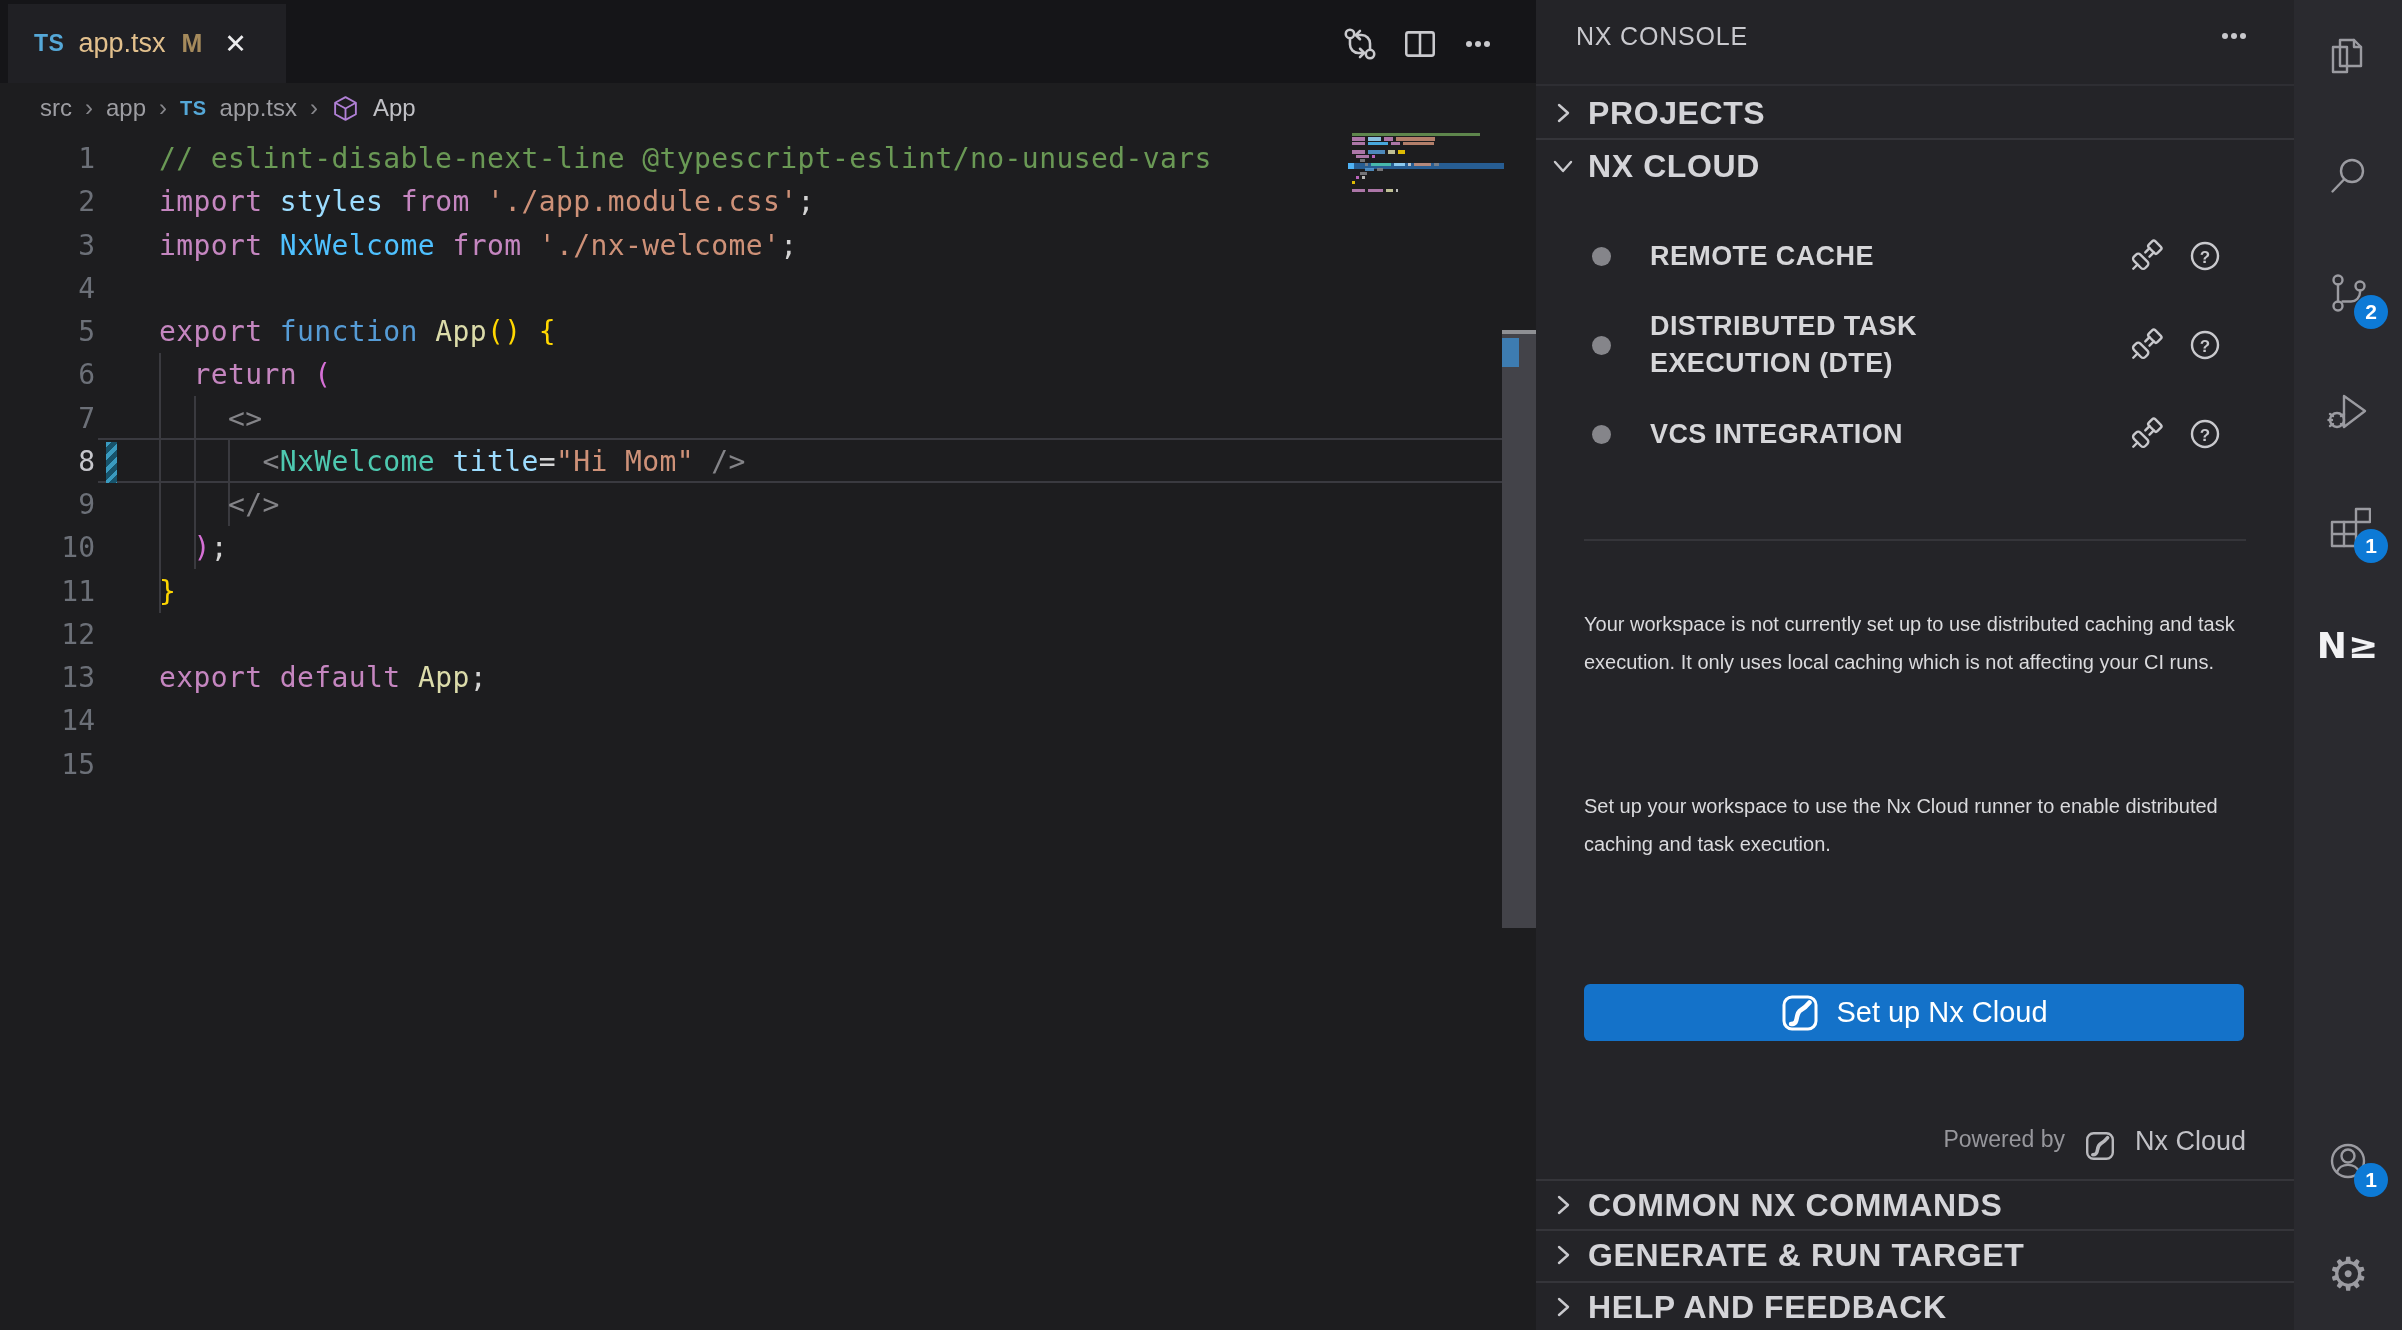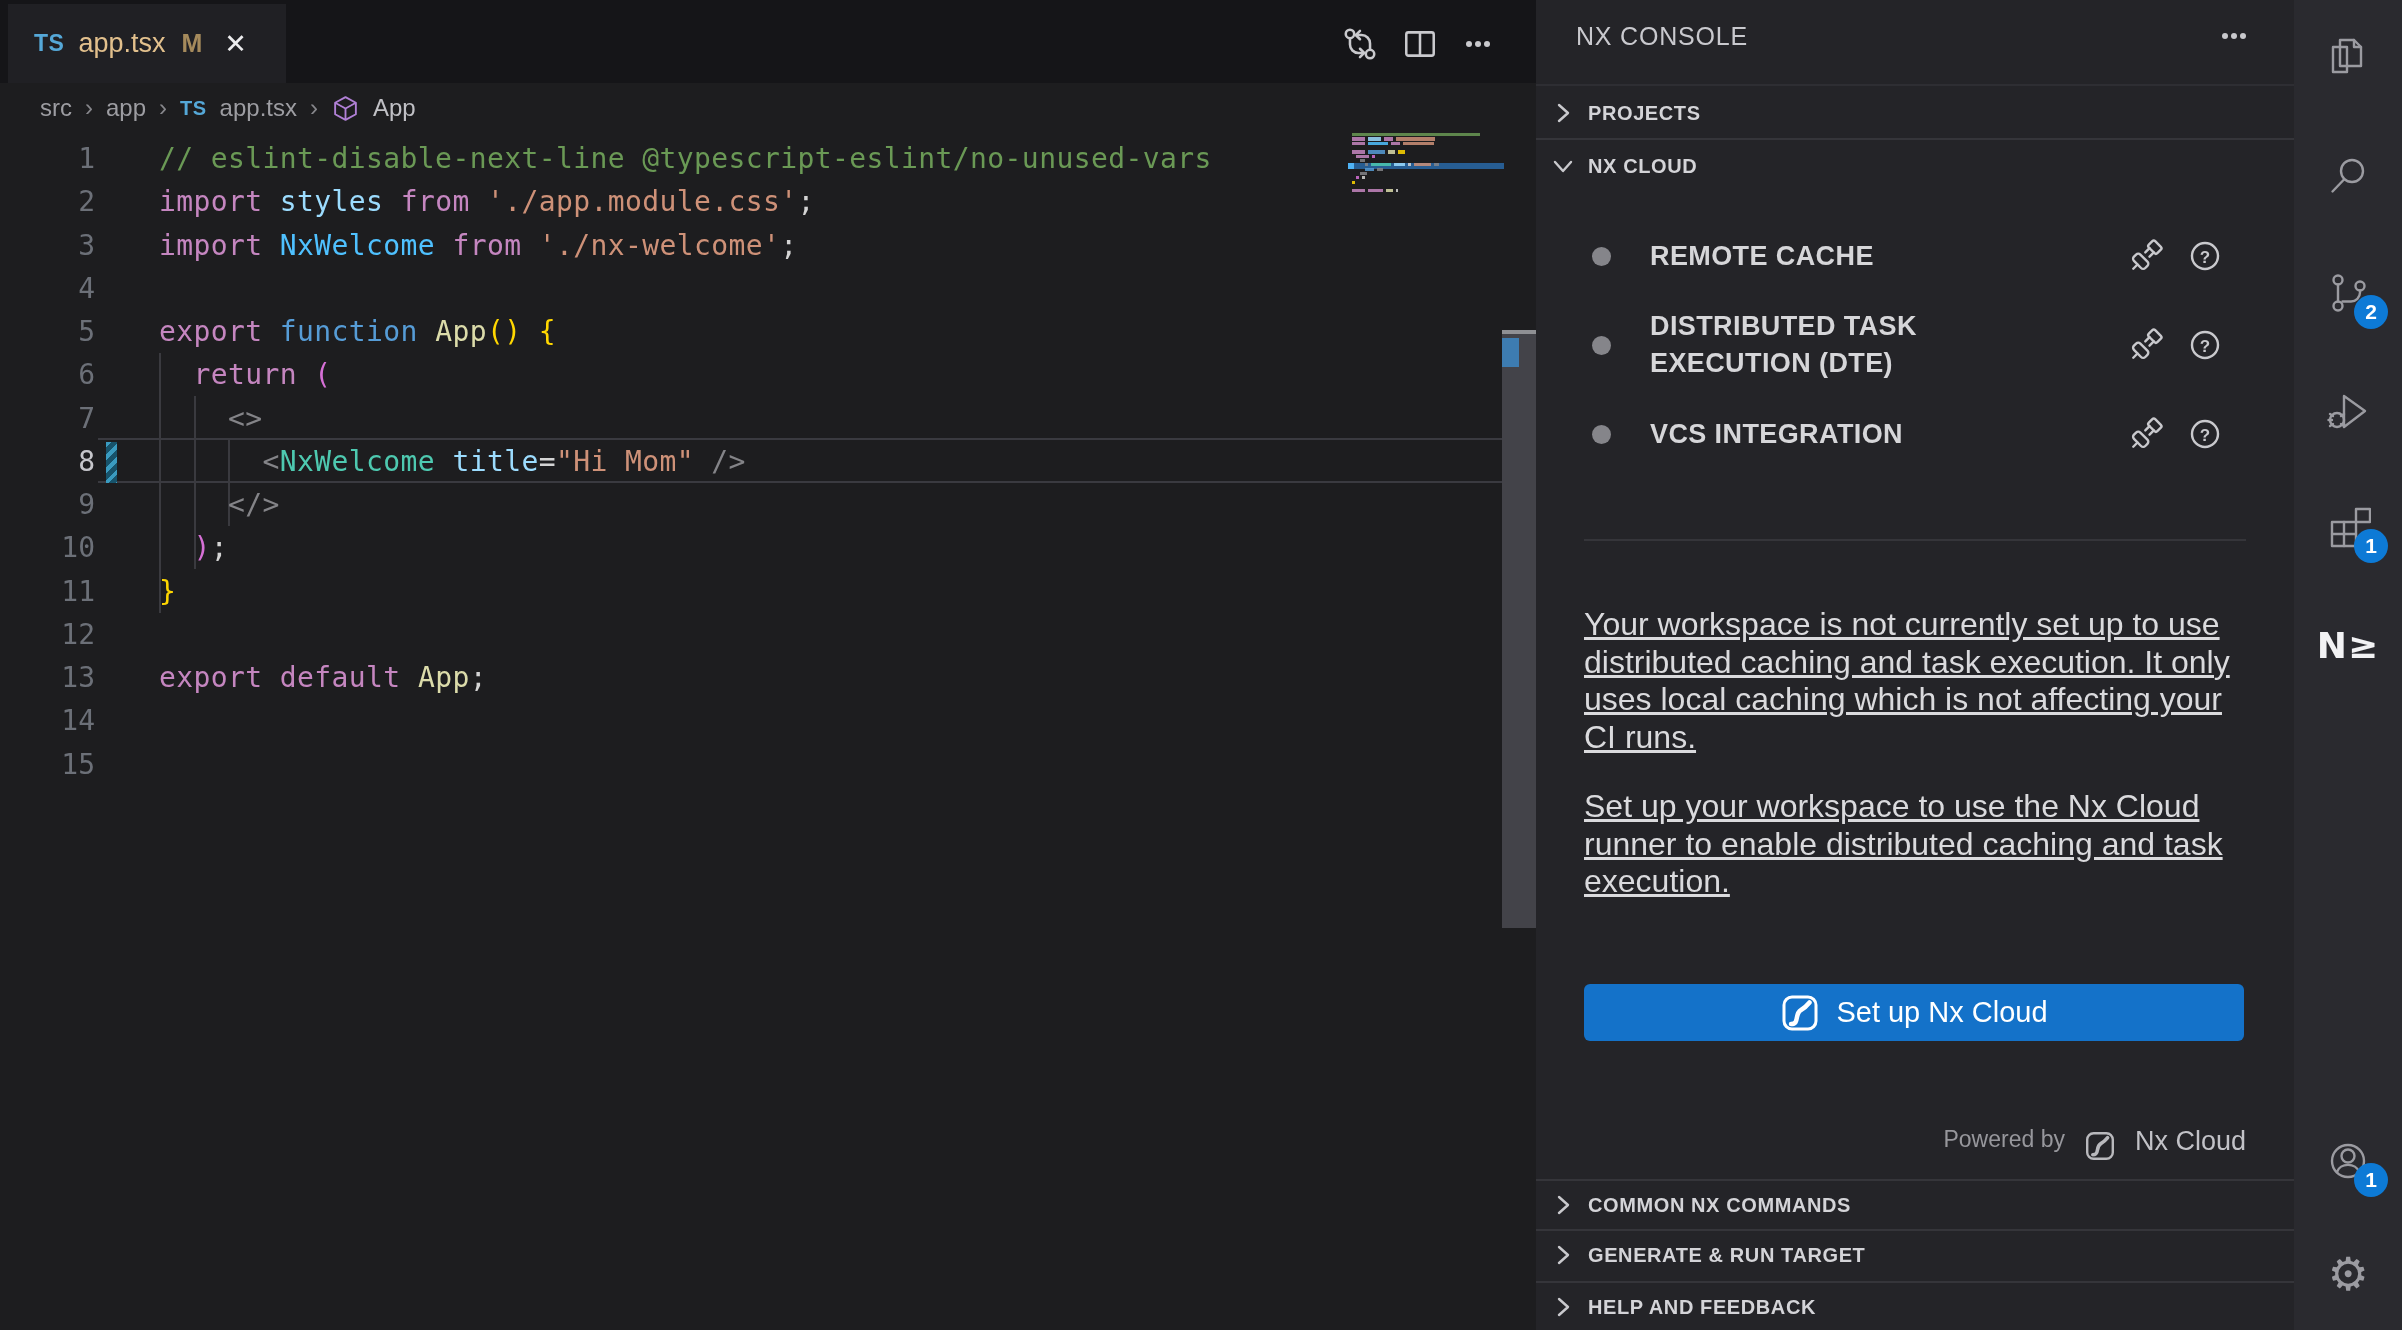--- a/index.html
+++ b/index.html
@@ -57,32 +57,32 @@
   #sb-thumb-top{left:1502px;top:330px;width:34px;height:4px;background:#8f9094;}
   #sb-mod{left:1502px;top:338px;width:17px;height:29px;background:#3d7cb1;}
 
   
   #sidebar{left:1536px;top:0;width:758px;height:1330px;background:#242428;}
   #sb-header{position:absolute;left:0;top:14px;width:758px;height:44px;display:flex;align-items:center;}
   #sb-title{margin-left:40px;color:#c9c9ce;font-size:25px;letter-spacing:.8px;}
   #sb-more{position:absolute;right:40px;top:0;height:44px;display:flex;align-items:center;}
   .sec-row{position:absolute;left:0;width:758px;display:flex;align-items:center;}
   .sec-chevron{position:absolute;left:14px;}
-  .sec-label{margin-left:52px;color:#d4d4d8;font-weight:700;font-size:20px;letter-spacing:.6px;}
+  .sec-label{margin-left:52px;color:#d4d4d8;font-weight:700;font-size:32px;letter-spacing:.6px;}
   .divider{position:absolute;left:0;width:758px;height:2px;background:#35353a;}
   .divider.inset{left:48px;width:662px;}
 
   .feat-row{position:absolute;left:0;width:758px;display:flex;align-items:center;}
   .feat-bullet{position:absolute;left:56px;width:19px;height:19px;border-radius:50%;background:#85858a;}
   .feat-label{position:absolute;left:114px;width:350px;color:#d6d6d9;font-weight:700;
     font-size:27px;line-height:37px;letter-spacing:.4px;}
   .feat-plug{position:absolute;left:588px;}
   .feat-help{position:absolute;left:652px;}
 
-  .sb-para{position:absolute;left:48px;width:668px;color:#dadadd;font-size:32px;line-height:37.5px;text-decoration:underline;}
+  .sb-para{position:absolute;left:48px;width:668px;color:#dadadd;font-size:20px;line-height:37.5px;}
 
   #setup-btn{position:absolute;left:48px;top:984px;width:660px;height:57px;background:#1472c9;
     border-radius:6px;display:flex;align-items:center;justify-content:center;gap:16px;cursor:pointer;}
   #setup-btn span{color:#ffffff;font-size:29px;font-weight:500;}
 
   #powered-row{position:absolute;right:48px;top:1126px;height:42px;display:flex;align-items:flex-start;gap:15px;}
   #powered-prefix{color:#97979c;font-size:23px;}
   #powered-brand{color:#c2c2c7;font-size:27px;}
 
   .bottom-row{position:absolute;left:0;width:758px;display:flex;align-items:center;}

